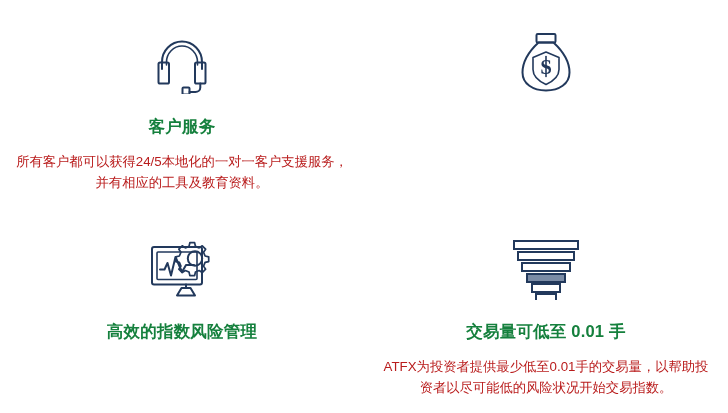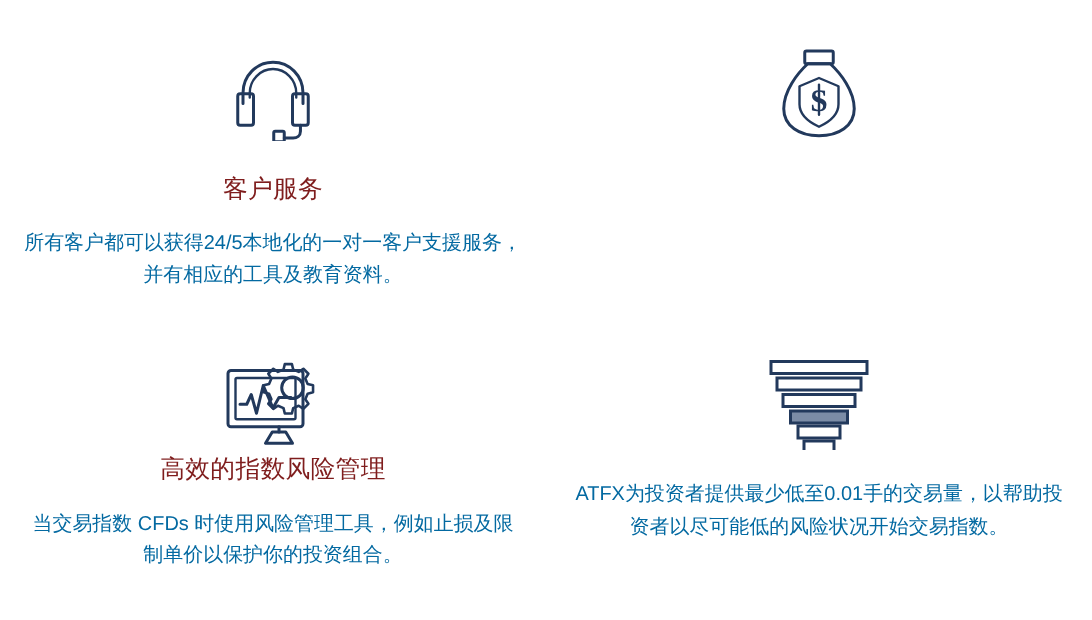--- a/index.html
+++ b/index.html
@@ -25,42 +25,42 @@
   }
   .feature-icon {
     height: 70px;
     display: flex;
     align-items: center;
     justify-content: center;
   }
   .feature-icon svg { display: block; }
   .feature-title {
     font-size: 16.5px;
-    font-weight: normal;
-    color: #7f1d1d;
+    font-weight: bold;
+    color: #15803d;
     letter-spacing: 0.2px;
     text-align: center;
     line-height: 1.2;
   }
   .feature-desc {
     font-size: 13.3px;
-    color: #0369a1;
+    color: #b91c1c;
     text-align: center;
     line-height: 1.62;
     max-width: 332px;
   }
 
   
   .card-r1 .feature-icon { margin-top: 28px; }
   .card-r1 .feature-title { margin-top: 19px; }
   .card-r1 .feature-desc  { margin-top: 14px; }
 
   
   .card-r2 .feature-icon { margin-top: 28px; }
-  .card-r2 .feature-title { }
+  .card-r2 .feature-title { margin-top: 18px; }
   .card-r2 .feature-desc  { margin-top: 14px; }
 
   .ink { stroke: #22395c; fill: none; stroke-width: 2; stroke-linecap: round; stroke-linejoin: round; }
   .ink-thin { stroke: #22395c; fill: none; stroke-width: 1.6; stroke-linecap: round; stroke-linejoin: round; }
   .bar-out { stroke: #22395c; stroke-width: 2; fill: #ffffff; }
   .bar-out-shade { stroke: #22395c; stroke-width: 2; fill: #7b8ca6; }
 </style>
 </head>
 <body>
 
@@ -99,30 +99,30 @@
         <rect class="ink" x="3" y="9" width="50" height="37.5" rx="2"></rect>
         <rect class="ink-thin" x="8" y="14" width="40" height="27.5" rx="1"></rect>
         <path class="ink" d="M28 57.5 H46 L41.5 50 H32.5 Z"></path>
         <path class="ink" d="M37 46.5 V50"></path>
         <path class="ink" d="M11 31.5 L15.5 31.5 L18.5 25 L22 37.5 L26.5 19 L33 34 L37 27 L45 27"></path>
         <path class="ink" d="M46.5 3.5 h5.5 l1 4.2 4.3 1.8 3.6-2.4 3.9 3.9 -2.4 3.6 1.8 4.3 4.2 1 v5.5 l-4.2 1 -1.8 4.3 2.4 3.6 -3.9 3.9 -3.6-2.4 -4.3 1.8 -1 4.2 h-5.5 l-1-4.2 -4.3-1.8 -3.6 2.4 -3.9-3.9 2.4-3.6 -1.8-4.3 -4.2-1 v-5.5 l4.2-1 1.8-4.3 -2.4-3.6 3.9-3.9 3.6 2.4 4.3-1.8 Z" fill="#ffffff" transform="translate(-6,0) scale(0.86) translate(8,2)"></path>
         <circle class="ink" cx="46" cy="20.5" r="7.2" fill="#ffffff"></circle>
       </svg>
     </div>
     <div class="feature-title">高效的指数风险管理</div>
-    <div class="feature-desc">当交易指数 CFDs 时使用风险管理工具，例如止损及限制单价以保护你的投资组合。</div>
   </div>
 
   <div class="feature-card card-r2">
     <div class="feature-icon">
       <svg width="72" height="62" viewBox="0 0 72 62" aria-hidden="true">
         <rect class="bar-out" x="4" y="3" width="64" height="8"></rect>
         <rect class="bar-out" x="8" y="14" width="56" height="8"></rect>
         <rect class="bar-out" x="12" y="25" width="48" height="8"></rect>
         <rect class="bar-out-shade" x="17" y="36" width="38" height="8"></rect>
         <rect class="bar-out" x="22" y="46" width="28" height="8"></rect>
         <rect class="bar-out" x="26" y="56" width="20" height="7"></rect>
       </svg>
     </div>
+    <div class="feature-title">交易量可低至 0.01 手</div>
     <div class="feature-desc">ATFX为投资者提供最少低至0.01手的交易量，以帮助投资者以尽可能低的风险状况开始交易指数。</div>
   </div>
 
 </div>
 
 </body></html>

